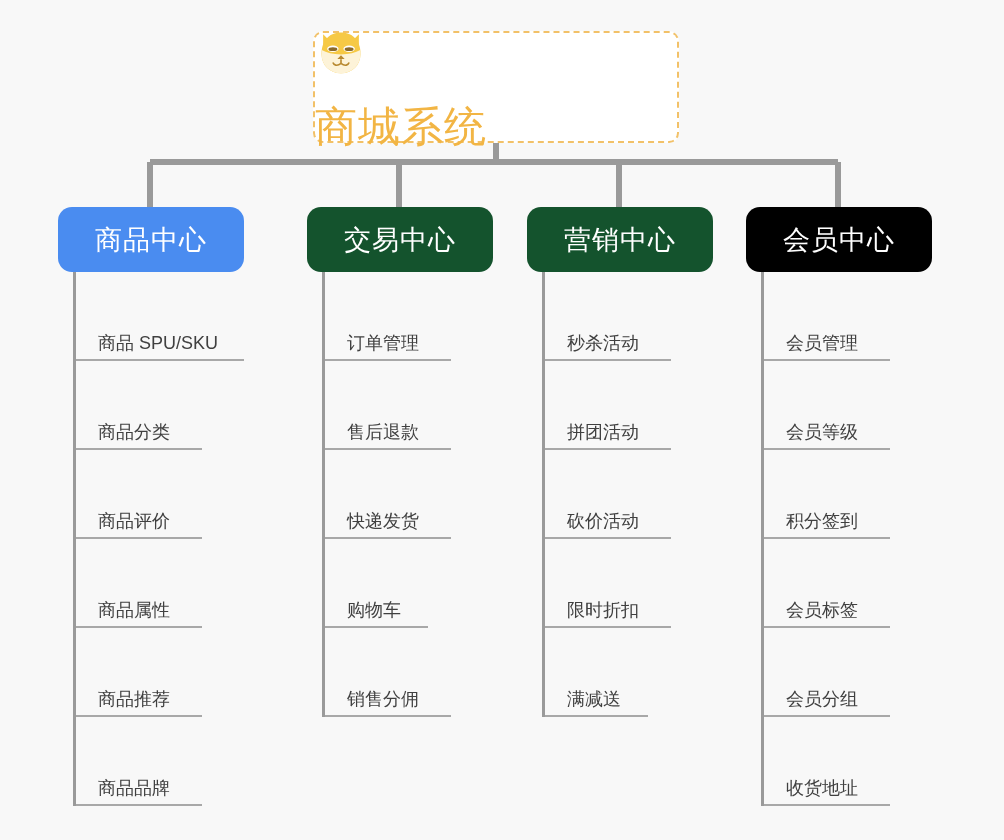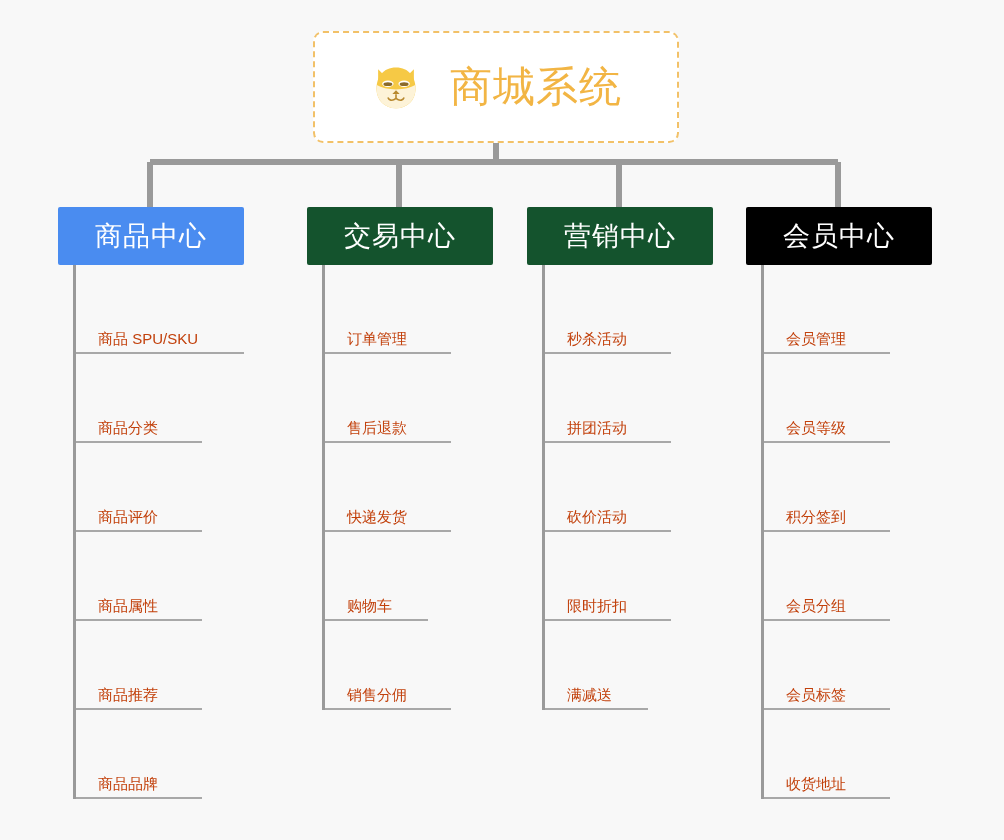--- a/index.html
+++ b/index.html
@@ -35,23 +35,24 @@
     position: absolute;
     left: 313px;
     top: 31px;
     width: 366px;
     height: 112px;
     box-sizing: border-box;
     background: #ffffff;
     border: 2px dashed #f2c168;
     border-radius: 10px;
     display: flex;
-    align-items: center;
+    align-items: flex-start;
     justify-content: center;
     gap: 28px;
+    flex-direction: column;
   }
   .root-icon {
     width: 52px;
     height: 52px;
     flex: 0 0 auto;
     display: block;
   }
   .root-title {
     font-size: 42px;
     line-height: 1;
@@ -66,23 +67,23 @@
     top: 207px;
     width: 186px;
   }
   .col-0 { left: 58px; }
   .col-1 { left: 307px; }
   .col-2 { left: 527px; }
   .col-3 { left: 746px; }
 
   .cat-header {
     width: 186px;
-    height: 58px;
+    height: 65px;
     box-sizing: border-box;
-    border-radius: 2px;
+    border-radius: 14px;
     display: flex;
     align-items: center;
     justify-content: center;
     color: #ffffff;
     font-size: 27px;
     letter-spacing: 1px;
     white-space: nowrap;
   }
 
   
@@ -99,23 +100,23 @@
     position: relative;
     height: 89px;
     box-sizing: border-box;
     border-bottom: 2px solid #a8a8a8;
     display: flex;
     align-items: flex-end;
     padding-left: 22px;
     padding-bottom: 5px;
   }
   .leaf-label {
-    font-size: 15px;
+    font-size: 18px;
     line-height: 1.15;
-    color: #c2410c;
+    color: #404040;
     white-space: nowrap;
   }
   
   .leaf-item::after {
     content: "";
     position: absolute;
     right: 0;
     bottom: -2px;
     height: 2px;
     background: #f8f8f8;
@@ -243,24 +244,24 @@
       <li class="leaf-item" style="--tail: 42px;">
         <span class="leaf-label">会员管理</span>
       </li>
       <li class="leaf-item" style="--tail: 42px;">
         <span class="leaf-label">会员等级</span>
       </li>
       <li class="leaf-item" style="--tail: 42px;">
         <span class="leaf-label">积分签到</span>
       </li>
       <li class="leaf-item" style="--tail: 42px;">
+        <span class="leaf-label">会员标签</span>
+      </li>
+      <li class="leaf-item" style="--tail: 42px;">
         <span class="leaf-label">会员分组</span>
       </li>
       <li class="leaf-item" style="--tail: 42px;">
-        <span class="leaf-label">会员标签</span>
-      </li>
-      <li class="leaf-item" style="--tail: 42px;">
         <span class="leaf-label">收货地址</span>
       </li>
     </ul>
   </div>
 
 </div>
 
 </body></html>

